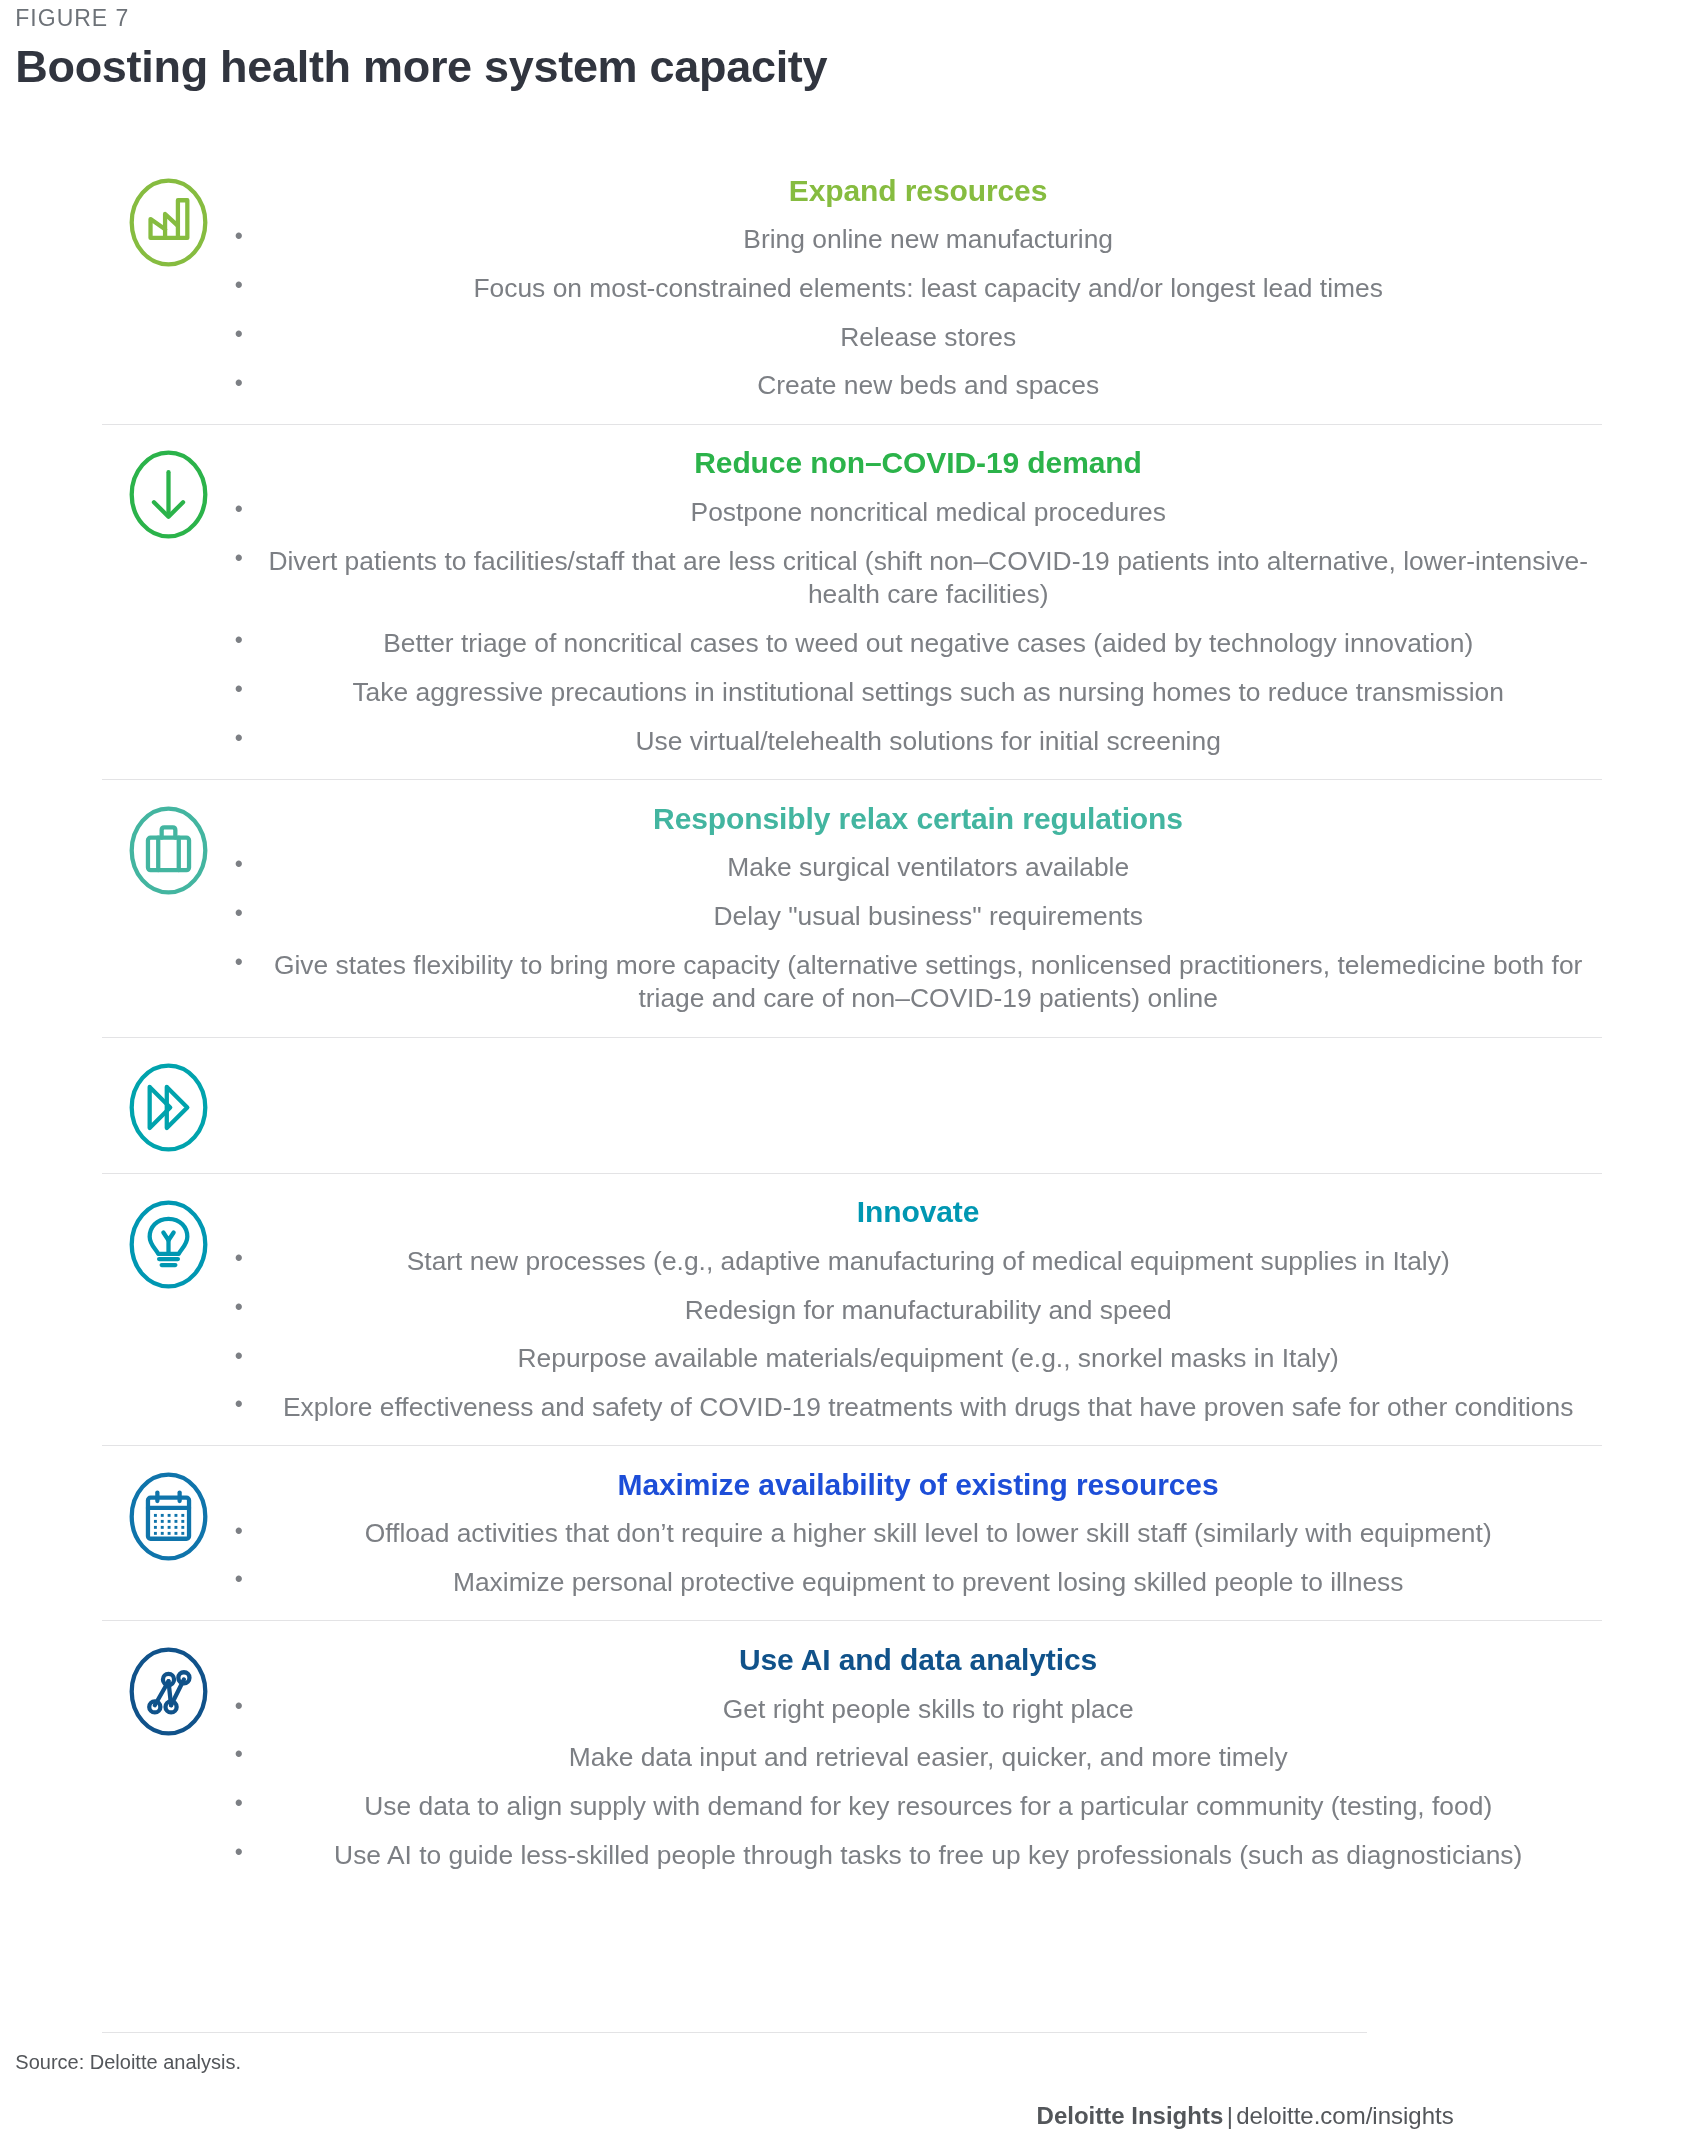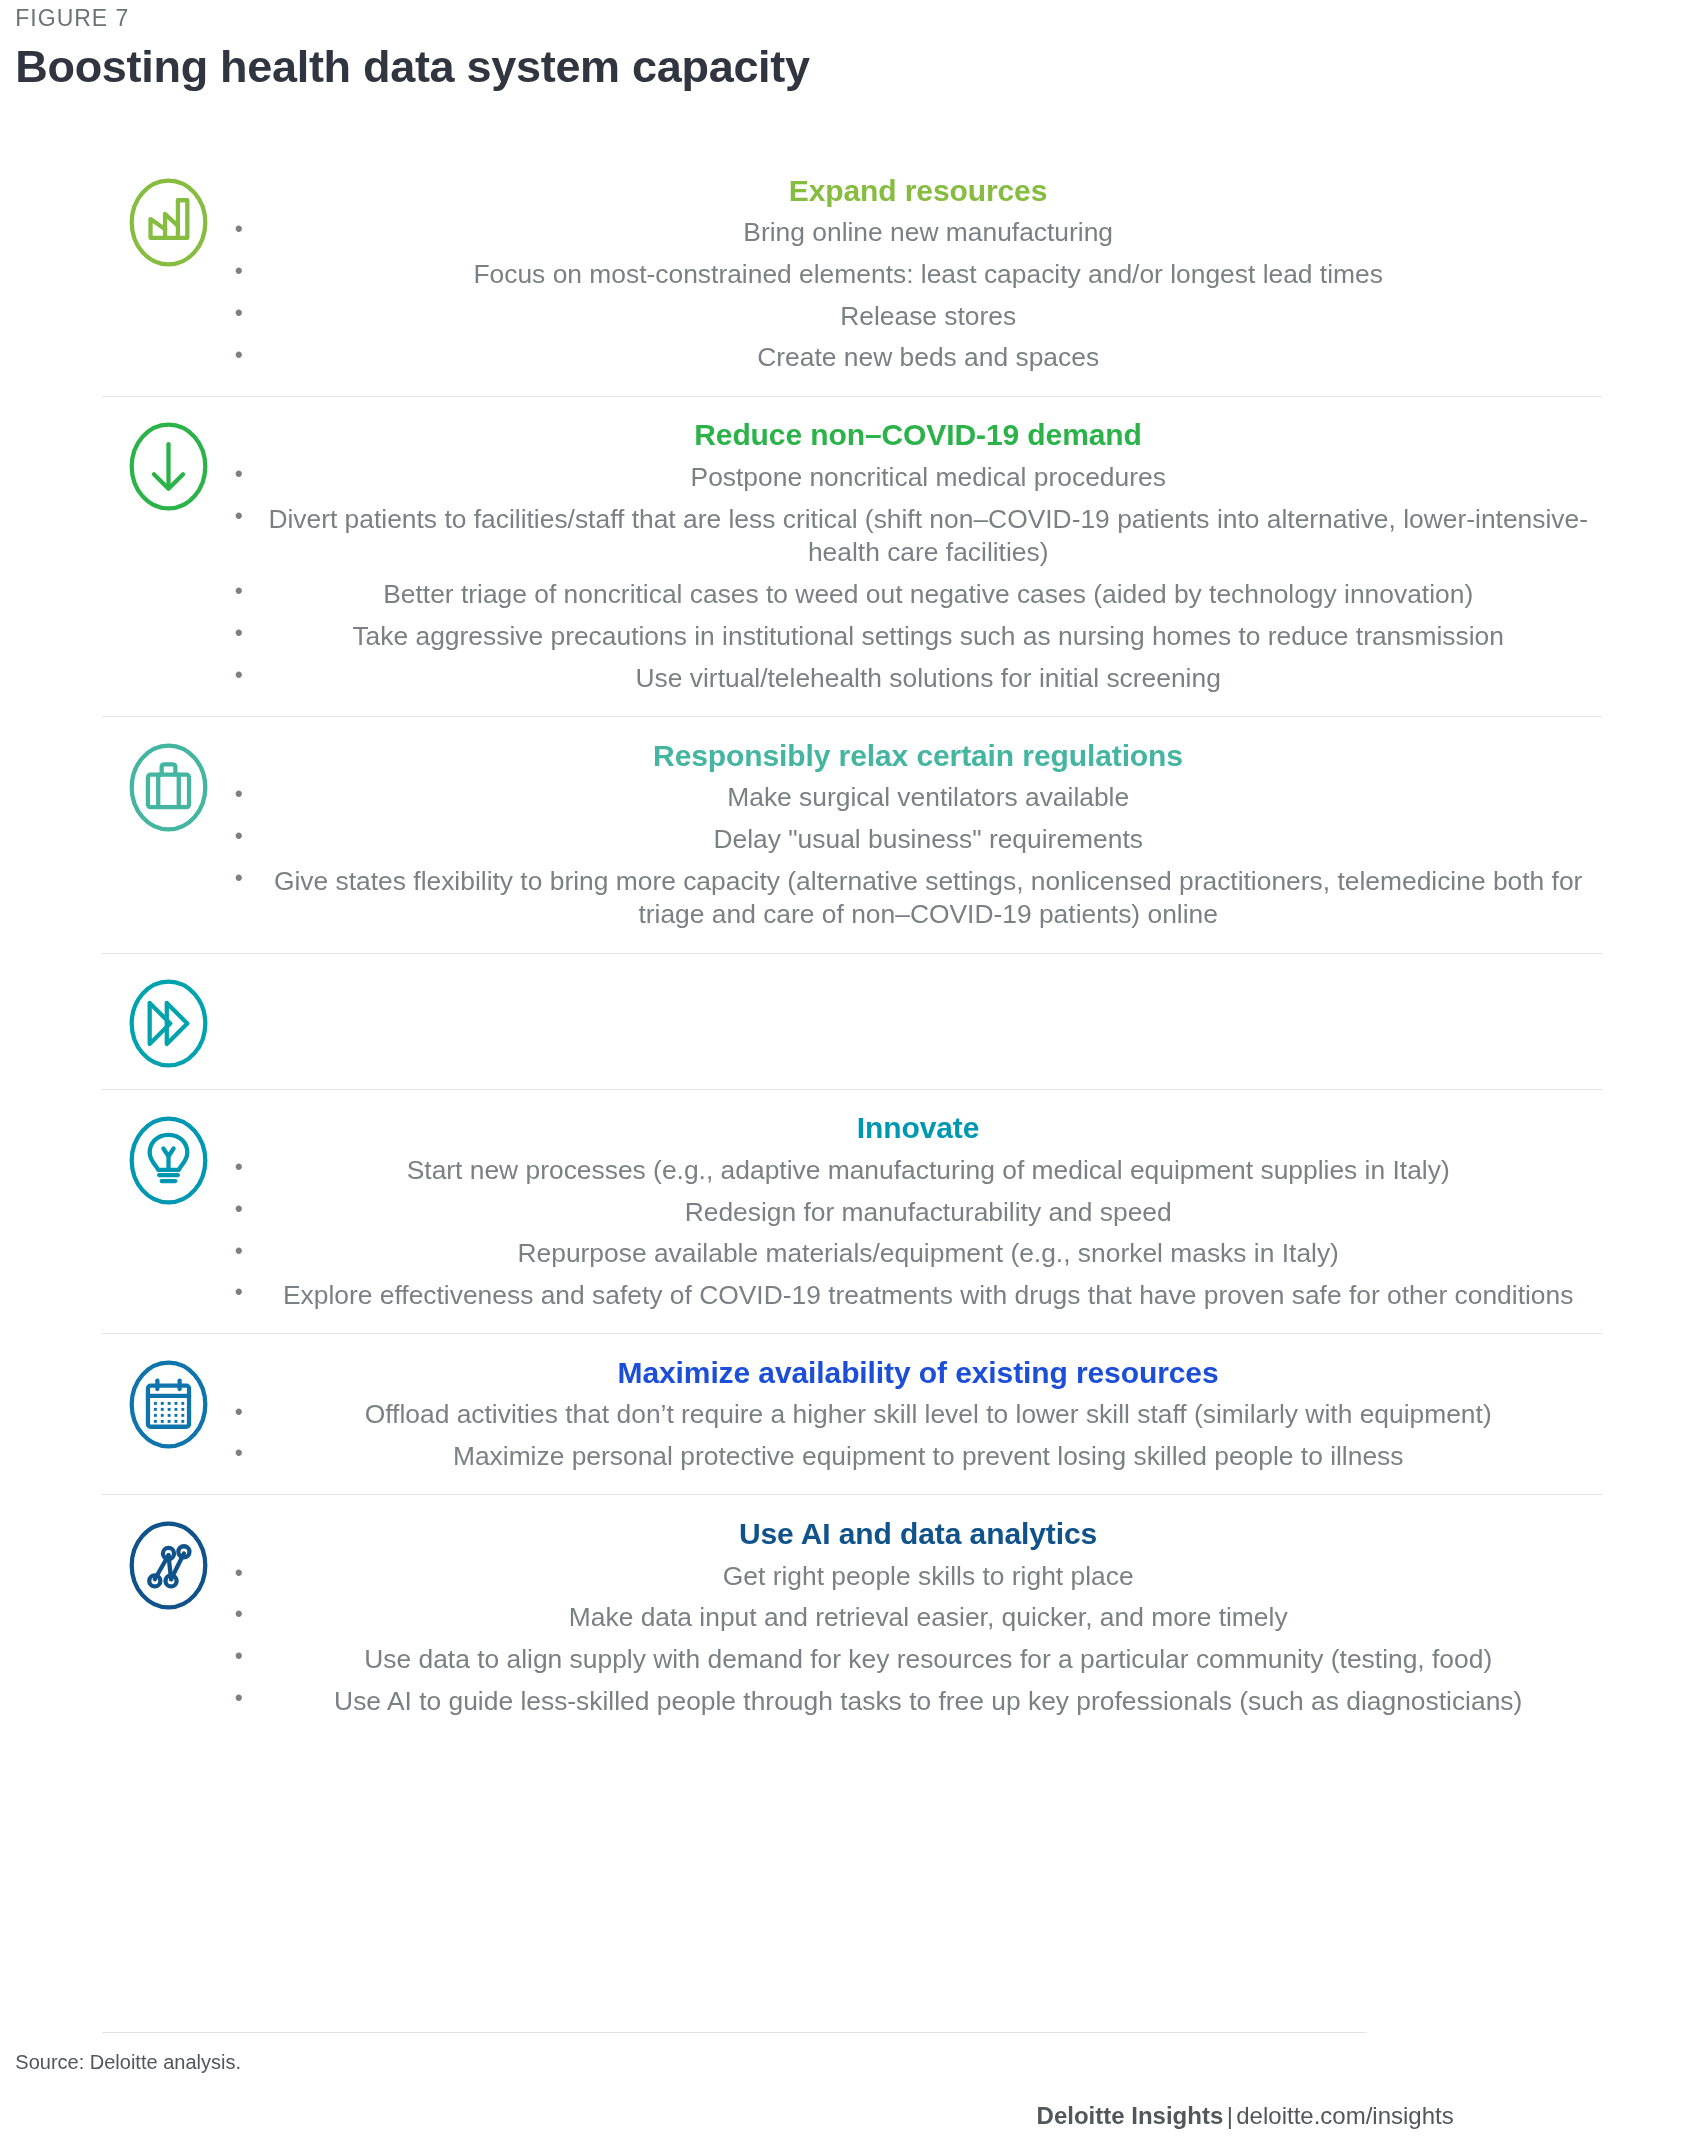--- a/index.html
+++ b/index.html
@@ -106,21 +106,21 @@
     list-style: none;
     margin: 0;
     padding: 0;
   }
   .bullets li {
     position: relative;
     padding-left: 20.4px;
     font-size: 26.4px;
     line-height: 1.28;
     color: #7c7f84;
-    margin: 8px 0 6px 0;
+    margin: 15px 0 6px 0;
     font-weight: 400;
   }
   .bullets li:last-child { margin-bottom: 0; }
   .bullets li::before {
     content: "\2022";
     position: absolute;
     left: 1.7px;
     top: -0.9px;
     font-size: 23px;
     color: #7c7f84;
@@ -162,21 +162,21 @@
     font-weight: 400;
   }
 </style>
 </head>
 <body>
 
 <div class="page">
 
   <div class="figure-label">FIGURE 7</div>
 
-  <div class="page-title">Boosting health data system capacity</div>
+  <div class="page-title">Boosting health more system capacity</div>
 
   <div class="sections" id="sections-root">
       <div class="section sec-pad-top sec-pad-bottom">
         <div class="icon-cell">
           <span class="icon-wrap">
             <svg width="89" height="89" viewBox="0 0 104 104" xmlns="http://www.w3.org/2000/svg">
               <ellipse cx="52" cy="52" rx="43" ry="49" stroke="#86bc40" fill="none" stroke-width="5" stroke-linecap="round" stroke-linejoin="round"></ellipse>
               <path d="M31 70 L31 48 L48 60 L48 42 L63 56 L63 26 L74 26 L74 70 Z" stroke="#86bc40" fill="none" stroke-width="5" stroke-linecap="round" stroke-linejoin="round"></path>
               <line x1="48" y1="60" x2="48" y2="70" stroke="#86bc40" fill="none" stroke-width="5" stroke-linecap="round" stroke-linejoin="round"></line>
               <line x1="63" y1="56" x2="63" y2="70" stroke="#86bc40" fill="none" stroke-width="5" stroke-linecap="round" stroke-linejoin="round"></line>

